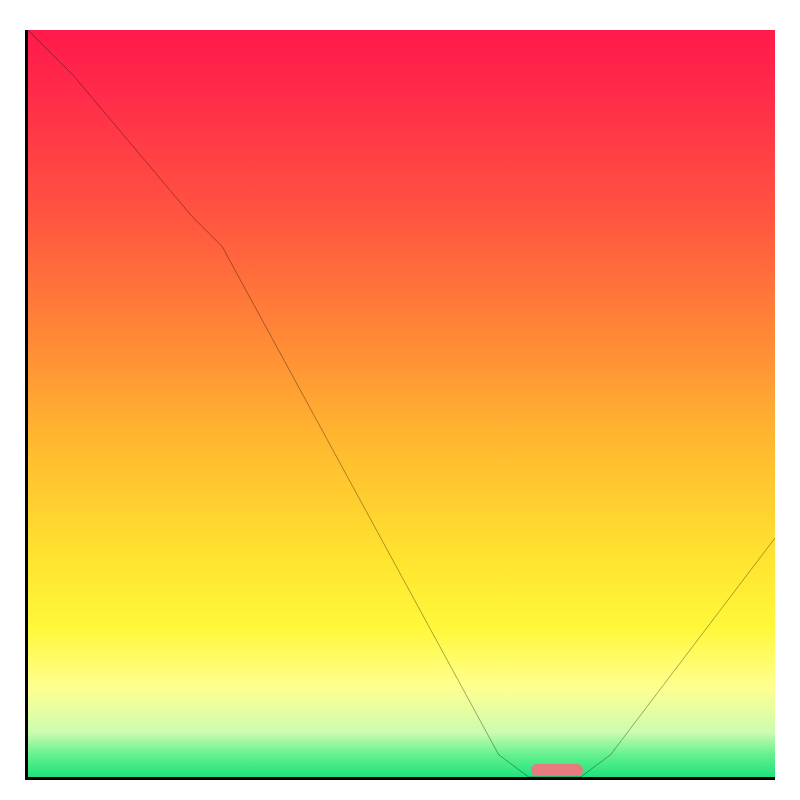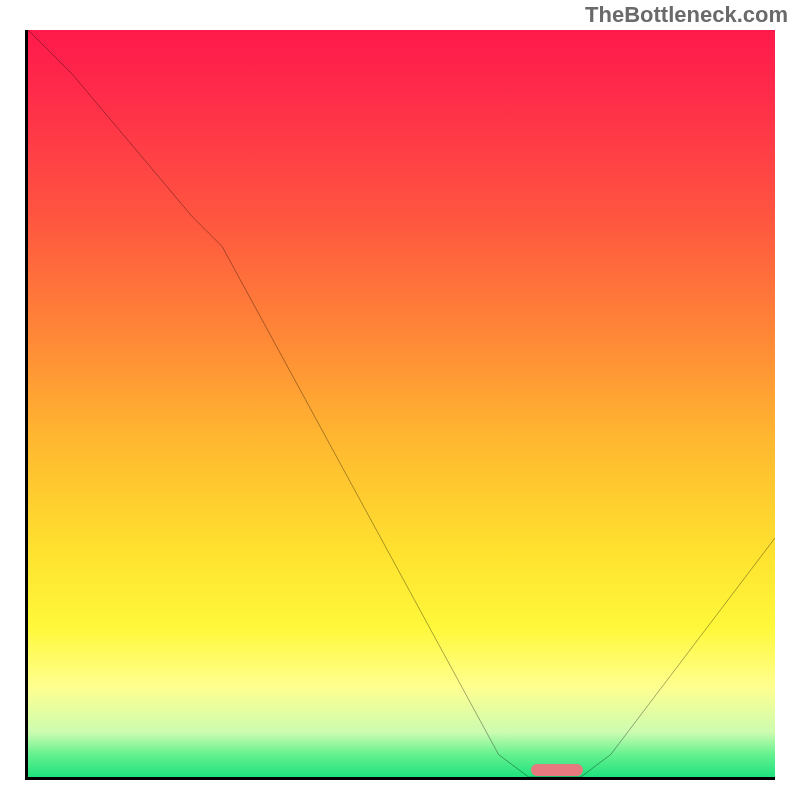--- a/index.html
+++ b/index.html
@@ -50,21 +50,20 @@
     position: absolute;
     inset: 0;
     width: 100%;
     height: 100%;
   }
 </style>
 </head>
 <body>
 
 <div class="wrap">
-  <div class="attribution">TheBottleneck.com</div>
 
   <div class="plot">
     <div class="gradient"></div>
     <div class="marker" id="marker" style="left: 502.5px; width: 52.5px;"></div>
     <svg class="curve" viewBox="0 0 100 100" preserveAspectRatio="none">
       <path id="curve-path" fill="none" stroke="#000" stroke-width="0.35" vector-effect="non-scaling-stroke" d="M0.00 0.00 L6.00 6.00 L22.00 25.00 L26.00 29.00 L63.00 97.00 L67.00 100.00 L74.00 100.00 L78.00 97.00 L100.00 68.00"></path>
     </svg>
   </div>
 </div>
 

